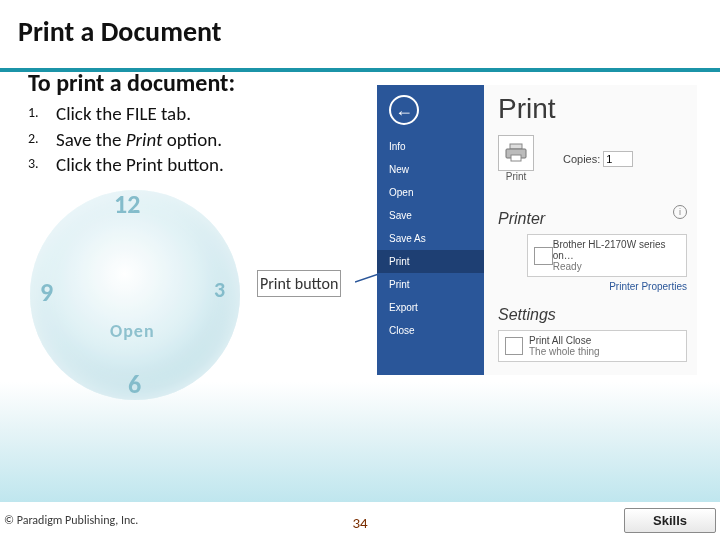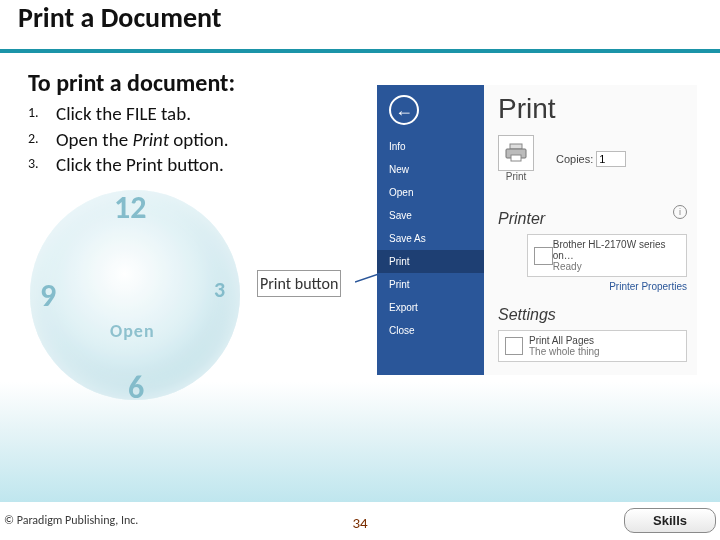--- a/index.html
+++ b/index.html
@@ -4,23 +4,23 @@
 <style>
   * { box-sizing: border-box; margin: 0; padding: 0; }
   body {
     width: 720px; height: 540px;
     font-family: "Calibri", "Segoe UI", Arial, sans-serif;
     background: #fff;
     position: relative;
     overflow: hidden;
   }
   .title-band {
-    height: 53px;
+    height: 72px;
     border-bottom: 4px solid #1b94a8;
-    display: flex; align-items: flex-start;
+    display: flex; align-items: center;
     padding: 0 18px 6px 18px;
   }
   .title-band h1 {
     font-size: 28px; font-weight: 700; color: #111;
   }
   .content {
     position: absolute; left: 28px; top: 68px; width: 340px;
   }
   .lead { font-size: 24px; font-weight: 700; color: #111; margin-bottom: 4px;}
   .steps { list-style: none; }
@@ -31,21 +31,21 @@
   .bg-clock {
     position: absolute; left: -10px; top: 180px; width: 380px; height: 260px;
     opacity: 0.85;
   }
   .clock-face {
     position:absolute; left:40px; top:10px; width:210px; height:210px;
     border-radius:50%;
     background: radial-gradient(circle at 45% 40%, #fff 0%, #d8eef3 45%, #b9dde6 70%);
     box-shadow: inset 0 0 30px rgba(255,255,255,.8);
   }
-  .tick { position:absolute; color:#6fb1c2; font-weight:700; font-size:32px;}
+  .tick { position:absolute; color:#6fb1c2; font-weight:700; font-size:26px;}
   .t12{left:124px;top:8px;} .t3{left:224px;top:96px;font-size:22px;}
   .t6{left:138px;top:188px;} .t9{left:50px;top:96px;} 
   .clock-text{position:absolute;left:120px;top:140px;color:#7bb7c6;font-weight:700;font-size:18px;letter-spacing:1px;}
   .floor {
     position:absolute; left:0; bottom:38px; width:720px; height:120px;
     background: linear-gradient(to top, #bfe6ee 0%, #e6f4f7 60%, rgba(255,255,255,0) 100%);
   }
   
   .callout {
     position: absolute; left: 257px; top: 270px;
@@ -111,21 +111,21 @@
     padding: 0 4px;
   }
   .copy { font-size:12px; color:#3a3a3a;}
   .pagenum {
     position:absolute; left:50%; transform:translateX(-50%);
     bottom:8px; font-size:15px; color:#7a2e00;
   }
   .skills-btn {
     border:1px solid #8a8a8a; background:linear-gradient(#fff,#e8e8e8);
     padding:4px 28px; font-size:13px; font-weight:700; color:#222;
-    border-radius:10px;
+    border-radius:2px;
     text-align:right;
   }
 </style>
 </head>
 <body>
 
 <div class="title-band">
   <h1>Print a Document</h1>
 </div>
 
@@ -143,21 +143,21 @@
 <div class="content">
   <div class="lead">To print a document:</div>
   <ul class="steps">
     <li>
       <span class="num">1.</span>
       <span class="txt">Click the FILE tab.</span>
     </li>
     <li>
       <span class="num">2.</span>
       <span class="txt">
-        <span>Open the </span><em>Print</em><span> option.</span>
+        <span>Save the </span><em>Print</em><span> option.</span>
       </span>
     </li>
     <li>
       <span class="num">3.</span>
       <span class="txt">Click the Print button.</span>
     </li>
   </ul>
 </div>
 
 <div class="callout">Print button</div>
@@ -184,42 +184,42 @@
       <div style="text-align:center">
         <div class="printer-ic">
           <svg width="22" height="20">
             <rect x="5" y="1" width="12" height="5" fill="#ddd" stroke="#888"></rect>
             <rect x="1" y="6" width="20" height="9" rx="1" fill="#bbb" stroke="#777"></rect>
             <rect x="6" y="12" width="10" height="6" fill="#fff" stroke="#888"></rect>
           </svg>
         </div>
         <div class="sub">Print</div>
       </div>
-      <div style="margin-left:14px" class="copies">
+      <div style="margin-left:21px" class="copies">
         <span>Copies:</span>
         <input value="1" style="">
       </div>
     </div>
     <div style="display:flex;align-items:center;justify-content:space-between;margin-top:14px">
       <div class="section-h">Printer</div>
       <div class="info-ic">i</div>
     </div>
     <div class="dev">
       <div class="dev-ic"></div>
       <div>
         <div>Brother HL-2170W series on…</div>
         <div style="color:#777">Ready</div>
       </div>
     </div>
     <div class="link">Printer Properties</div>
     <div class="section-h">Settings</div>
     <div class="setrow">
       <div class="pg-ic"></div>
       <div>
-        <div>Print All Pages</div>
+        <div>Print All Close</div>
         <div style="color:#777">The whole thing</div>
       </div>
     </div>
   </div>
 </div>
 
 <div class="footer">
   <div class="copy">© Paradigm Publishing, Inc.</div>
   <button class="skills-btn">Skills</button>
 </div>

